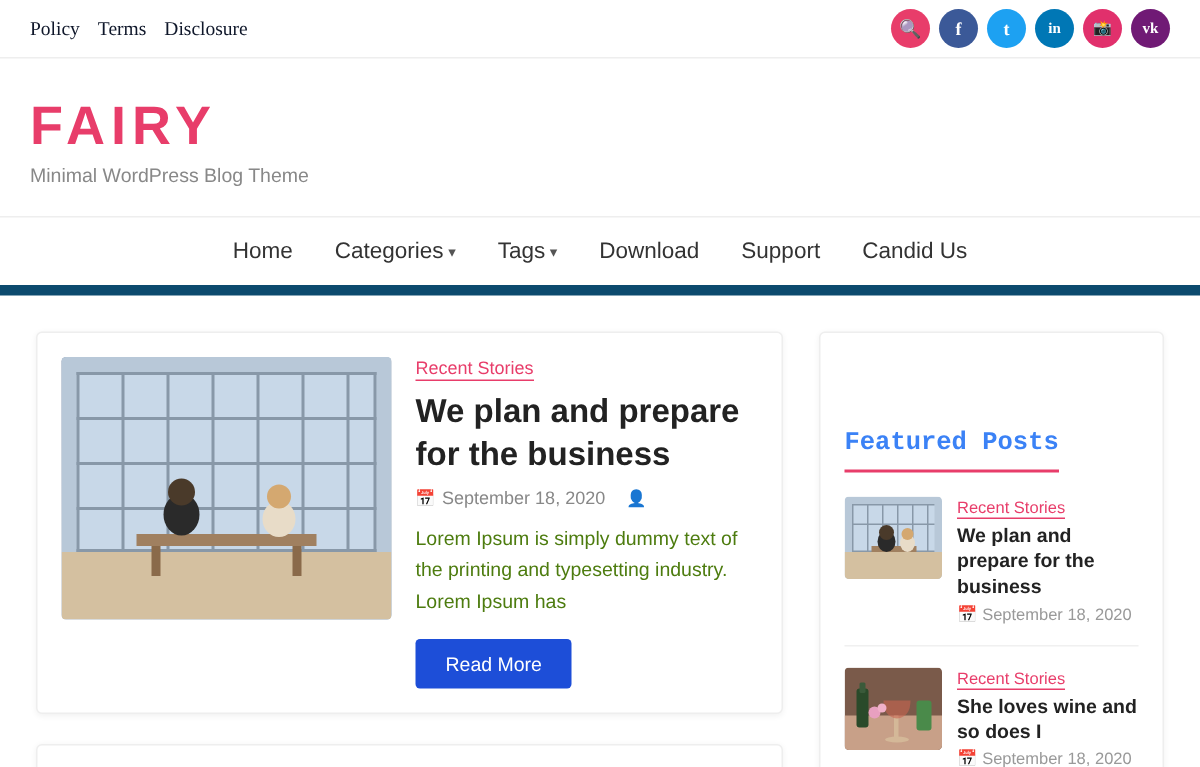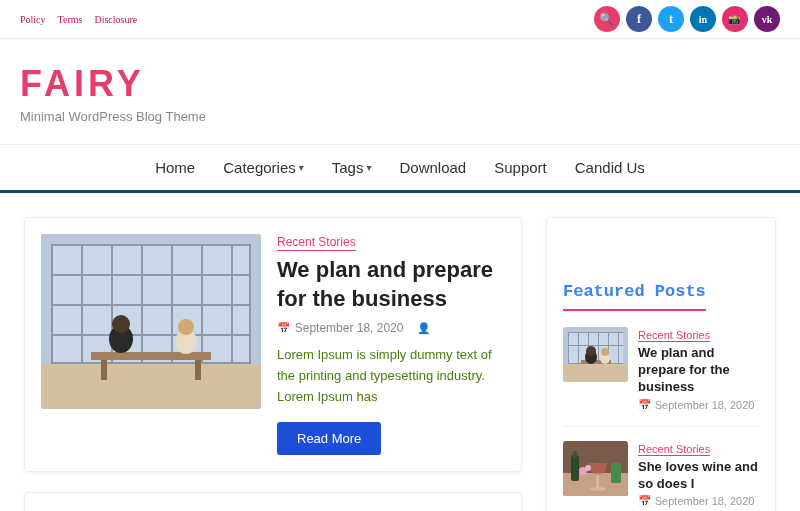--- a/index.html
+++ b/index.html
@@ -8,21 +8,21 @@
     
     .top-bar {
       display: flex;
       justify-content: space-between;
       align-items: center;
       padding: 6px 20px;
       border-bottom: 1px solid #eee;
       background: #fff;
     }
     .top-bar-links { display: flex; gap: 12px; }
-    .top-bar-links a { text-decoration: none; color: #be185d; font-size: 10px; }
+    .top-bar-links a { text-decoration: none; color: #0f172a; font-size: 13px; }
     .social-icons { display: flex; gap: 6px; align-items: center; }
     .social-icon {
       width: 26px; height: 26px; border-radius: 50%;
       display: flex; align-items: center; justify-content: center;
       color: #fff; font-size: 12px; font-weight: bold; text-decoration: none;
       cursor: pointer;
     }
 
     
     .site-header {
@@ -43,21 +43,21 @@
     }
 
     
     .main-nav {
       display: flex;
       justify-content: center;
       align-items: center;
       gap: 28px;
       padding: 14px 20px;
       border-top: 1px solid #eee;
-      border-bottom: 3px solid #0c4a6e;
+      border-bottom: 7px solid #0c4a6e;
       margin-top: 10px;
     }
     .main-nav a {
       text-decoration: none;
       color: #333;
       font-size: 15px;
       font-family: Arial, sans-serif;
     }
     .nav-item-dropdown { display: flex; align-items: center; gap: 3px; cursor: pointer; }
     .dropdown-arrow { font-size: 10px; color: #555; }

